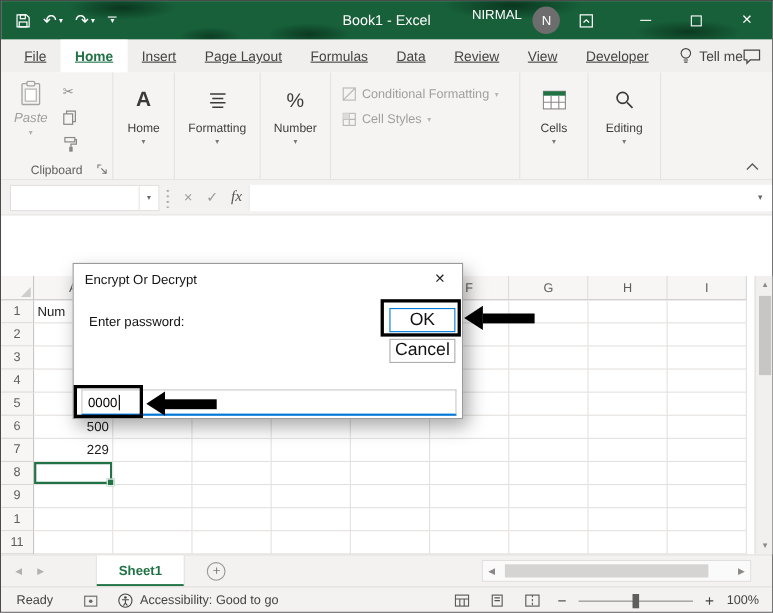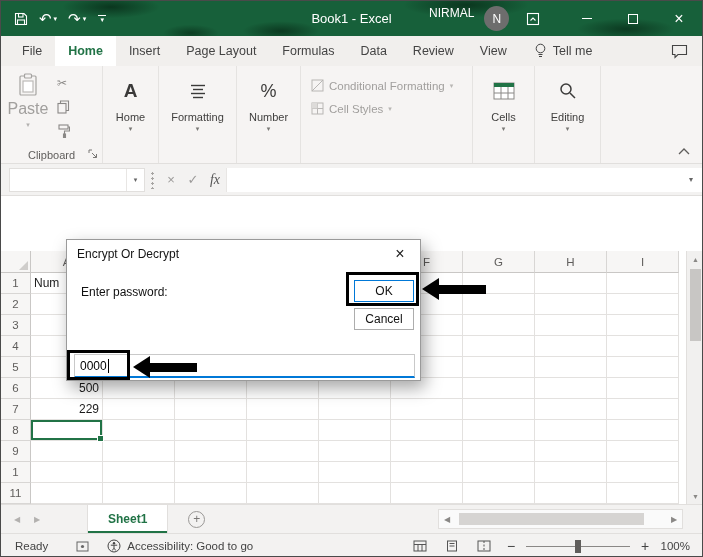--- a/index.html
+++ b/index.html
@@ -25,33 +25,33 @@
   .avatar{width:25px;height:25px;border-radius:50%;background:#6d6d6d;display:flex;align-items:center;justify-content:center;font-size:12px;color:#fff;}
   .tb-controls{position:absolute;right:0;top:0;height:35px;display:flex;align-items:stretch;z-index:1;}
   .ctrl{width:46px;display:flex;align-items:center;justify-content:center;color:#fff;}
   .ctrl.rdo{margin-right:8px;}
   .min-glyph{width:10px;height:1px;background:#fff;display:inline-block;}
   .max-glyph{width:10px;height:10px;border:1px solid #fff;display:inline-block;}
   .close-glyph{font-size:16px;line-height:16px;}
 
   
   .tabrow{position:absolute;top:35px;left:0;width:100%;height:30px;background:#f1efed;display:flex;align-items:stretch;padding-left:8px;font-size:12.5px;color:#444;}
-  .rtab{padding:0 13px;display:flex;align-items:center;white-space:nowrap;}
+  .rtab{padding:0 13px;display:flex;align-items:center;white-space:nowrap;text-decoration:underline;}
   .rtab.active{background:#fff;color:#217346;font-weight:bold;}
   .tellme{display:flex;align-items:center;gap:6px;margin-left:14px;white-space:nowrap;}
   .comment-btn{margin-left:auto;margin-right:14px;display:flex;align-items:center;}
 
   
   .ribbon{position:absolute;top:65px;left:0;width:100%;height:98px;background:#f6f4f3;border-bottom:1px solid #e1dfdd;display:flex;}
   .rgroup{position:relative;height:100%;border-right:1px solid #e5e3e1;}
   .rg-label{position:absolute;bottom:2px;left:0;right:0;text-align:center;font-size:11px;color:#605e5c;}
   
   .g-clip{width:102px;}
   .paste-btn{position:absolute;left:6px;top:7px;width:42px;display:flex;flex-direction:column;align-items:center;gap:3px;color:#a19f9d;}
-  .paste-btn .lbl{font-size:16px;}
+  .paste-btn .lbl{font-size:12px;font-style:italic;}
   .smalls{position:absolute;left:56px;top:9px;display:flex;flex-direction:column;gap:9px;align-items:flex-start;}
   .sicon{width:18px;height:15px;display:flex;align-items:center;color:#8a8886;font-size:12px;}
   .launcher{position:absolute;right:4px;bottom:4px;}
   
   .rgbig{display:flex;flex-direction:column;align-items:center;padding-top:9px;}
   .rgbig .bigicon{height:32px;display:flex;align-items:center;justify-content:center;}
   .rgbig .lbl{font-size:11px;color:#3f3e3d;margin-top:4px;}
   .rgbig .car{font-size:7px;color:#7a7876;margin-top:2px;}
   .g-font{width:56px;}  .g-align{width:78px;}  .g-num{width:64px;}  .g-cells{width:62px;}  .g-edit{width:66px;}
   .font-A{font-size:19px;font-weight:bold;color:#3b3a39;}
@@ -116,21 +116,21 @@
   .ztrack{position:absolute;left:4px;right:4px;top:12px;height:1px;background:#8a8886;}
   .ztick{position:absolute;left:50%;top:8px;width:1px;height:9px;background:#8a8886;}
   .zthumb{position:absolute;left:50%;top:6px;width:6px;height:13px;background:#605e5c;margin-left:-3px;}
   .zoom-label{width:46px;text-align:right;padding-right:12px;}
 
   
   .dialog{position:absolute;left:65px;top:238px;width:355px;height:142px;background:#fff;border:1px solid #9a9a9a;box-shadow:4px 7px 16px rgba(0,0,0,.35);z-index:40;}
   .dlg-titlebar{height:28px;display:flex;align-items:center;padding-left:10px;color:#141414;font-size:12px;}
   .dlg-close{position:absolute;right:0;top:0;width:40px;height:28px;display:flex;align-items:center;justify-content:center;font-size:16px;color:#222;}
   .dlg-prompt{position:absolute;left:14px;top:45px;font-size:12px;color:#111;}
-  .dlg-btn{position:absolute;width:60px;height:22px;background:#fff;border:1px solid #adadad;font-size:12px;font-family:inherit;color:#111;display:flex;align-items:center;justify-content:center;}
+  .dlg-btn{position:absolute;width:60px;height:22px;background:#fff;border:1px solid #adadad;font-size:16px;font-family:inherit;color:#111;display:flex;align-items:center;justify-content:center;}
   .dlg-ok{left:287px;top:40px;border-color:#0078d7;}
   .dlg-cancel{left:287px;top:68px;}
   .dlg-input{position:absolute;left:7px;top:114px;width:341px;height:24px;background:#fff;border:1px solid #c9c9c9;border-bottom:2px solid #0078d7;display:flex;align-items:center;padding-left:5px;font-size:12px;color:#000;}
   .caret-line{width:1px;height:14px;background:#000;margin-left:1px;}
 
   
   .anno{position:absolute;border:3px solid #000;background:transparent;z-index:60;pointer-events:none;}
   .anno-ok{left:345px;top:271px;width:73px;height:34px;}
   .anno-pwd{left:66px;top:349px;width:63px;height:30px;}
   .anno-arrow{position:absolute;z-index:60;display:flex;align-items:center;pointer-events:none;}
@@ -188,20 +188,21 @@
 
   <nav class="tabrow">
     <span class="rtab">File</span>
     <span class="rtab active">Home</span>
     <span class="rtab">Insert</span>
     <span class="rtab">Page Layout</span>
     <span class="rtab">Formulas</span>
     <span class="rtab">Data</span>
     <span class="rtab">Review</span>
     <span class="rtab">View</span>
+    <span class="rtab">Developer</span>
     <span class="tellme">
       <span>
         <svg width="13" height="16" viewBox="0 0 13 16" fill="none" stroke="#444" stroke-width="1">
           <circle cx="6.5" cy="5.5" r="4.3"></circle>
             <line x1="4.5" y1="11.5" x2="8.5" y2="11.5"></line>
             <line x1="5" y1="13.5" x2="8" y2="13.5"></line>
         </svg>
       </span>
       <span>Tell me</span>
     </span>

